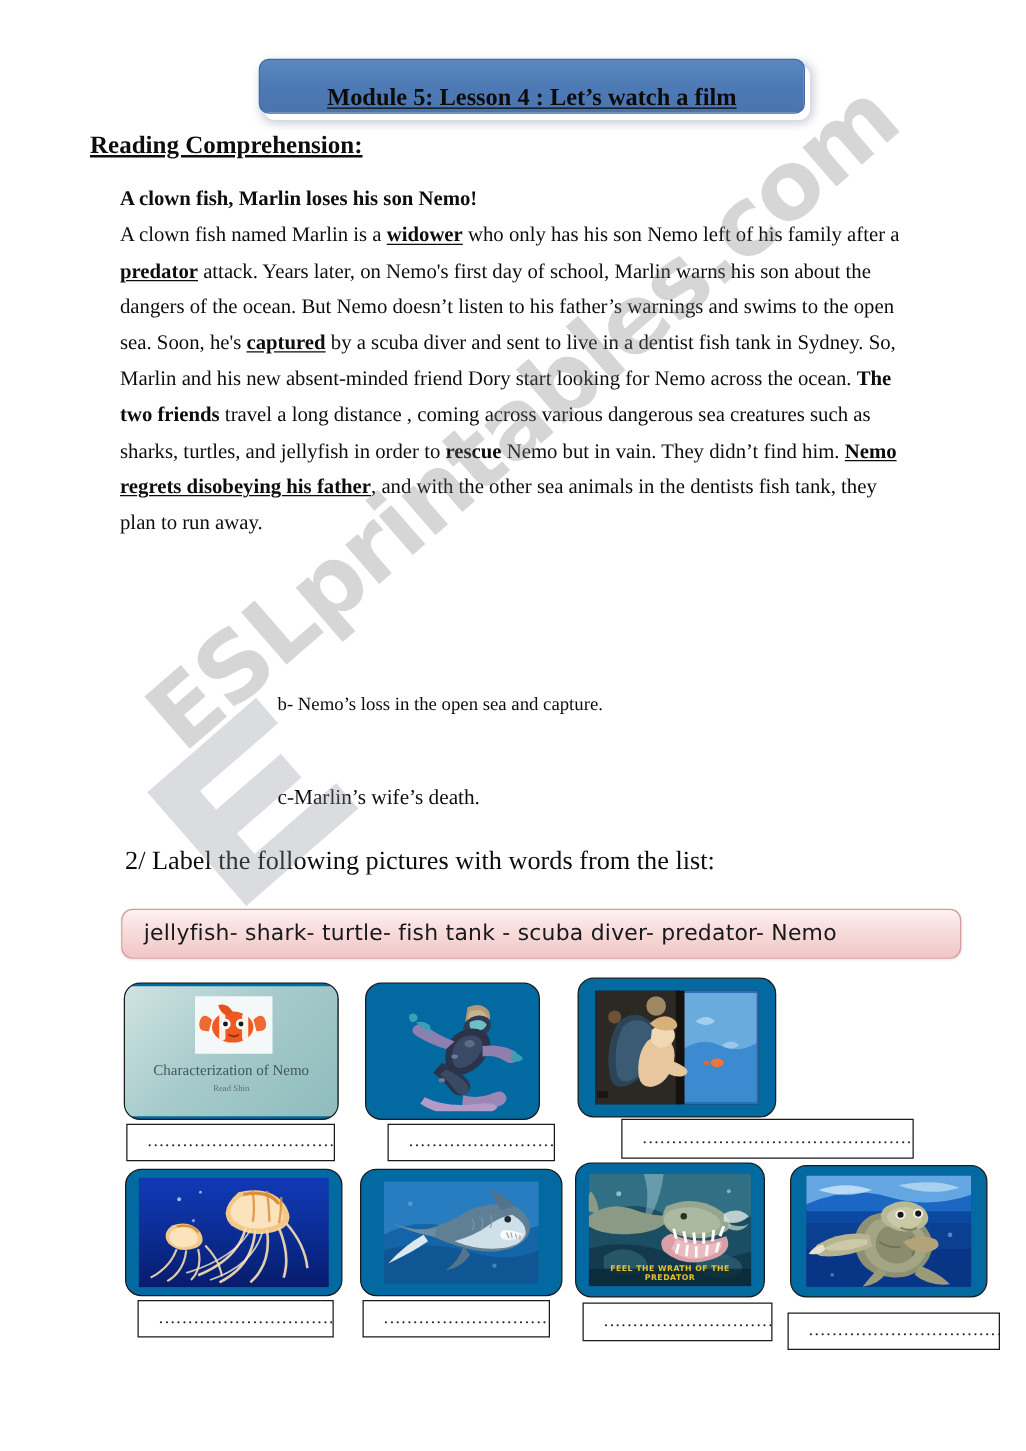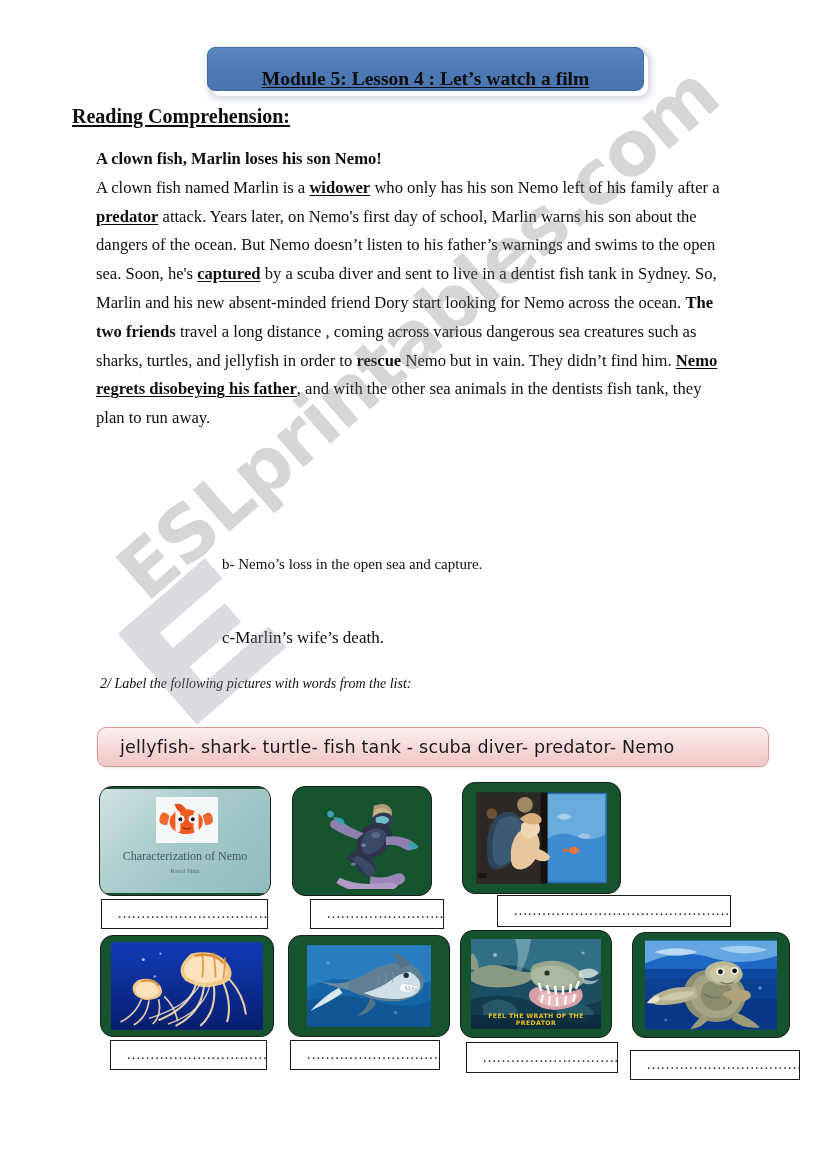--- a/index.html
+++ b/index.html
@@ -103,48 +103,48 @@
   .bullet-text{
     font-weight:bold;font-size:17px;text-decoration:underline;text-underline-offset:2px;
   }
 
   .q1{
     position:absolute; left:100px; top:516px;
     font-size:17px;
   }
   .opt-b{position:absolute; left:222px; top:556px; font-size:15px;}
   .opt-c{position:absolute; left:222px; top:628px; font-size:17px;}
-  .q2{position:absolute; left:100px; top:676px; font-size:14px;font-style:italic;}
+  .q2{position:absolute; left:100px; top:676px; font-size:21px;}
 
   
   .wordbank{
     position:absolute; left:97px; top:727px;
     width:670px;height:38px;
     border-radius:9px;
     border:1px solid #d89a9a;
     background:linear-gradient(180deg,#fdf1f0 0%,#f8dedd 40%,#f1c6c6 100%);
     display:flex;align-items:center;
     box-shadow:0 1px 2px rgba(0,0,0,.10);
     z-index:6;
   }
   .wordbank span{
-    padding-left:22px;
+    padding-left:17px;
     font-family:"DejaVu Sans", sans-serif;
     font-size:17.5px;
     color:#17181a;
     letter-spacing:.2px;
     white-space:nowrap;
   }
 
   
   .card{
     position:absolute;
     border:1.4px solid #1a1a1a;
     border-radius:13px;
-    background:#14532d;
+    background:#0369a1;
     display:flex;align-items:center;justify-content:center;
     overflow:hidden;
     z-index:6;
   }
 
   
   .ansbox{
     position:absolute;
     border:1.4px solid #1a1a1a;
     background:#fff;

